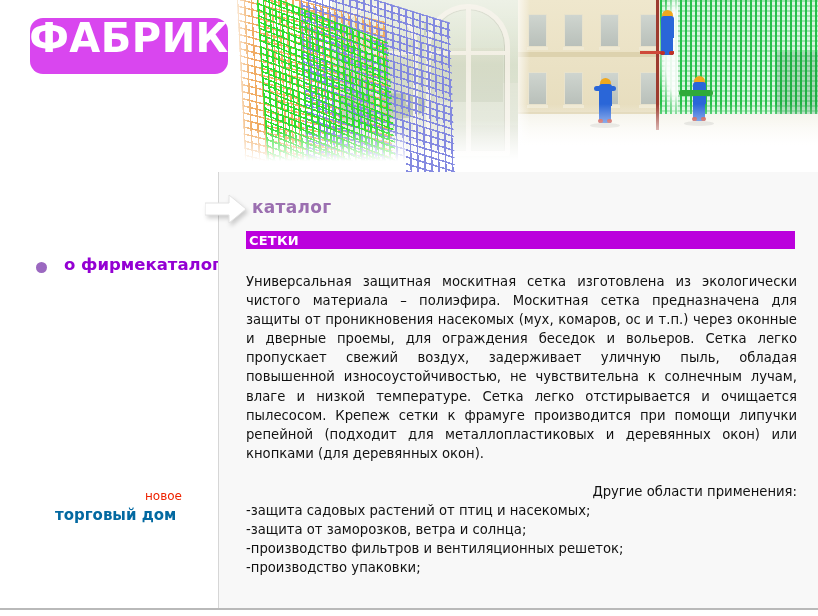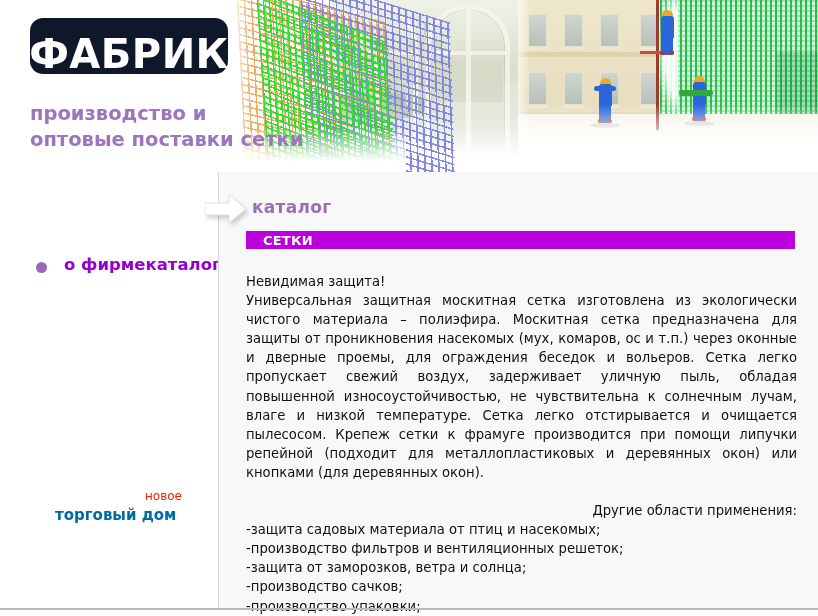--- a/index.html
+++ b/index.html
@@ -230,23 +230,23 @@
   }
   #site-fade-b {
     position: absolute; left: 508px; top: 104px; width: 312px; height: 52px;
     background: linear-gradient(to bottom, rgba(255,255,255,0), #fff 80%);
   }
 
   
   #logo-box {
     position: absolute; left: 30px; top: 18px;
     width: 198px; height: 56px;
-    background: #0f172a;
+    background: #d946ef;
     border-radius: 13px;
-    display: flex; align-items: flex-end; justify-content: center;
+    display: flex; align-items: flex-start; justify-content: center;
   }
   #logo-text {
     color: #ffffff;
     font-size: 40px;
     font-weight: bold;
     letter-spacing: .5px;
     line-height: 1;
     font-family: "DejaVu Sans", "Liberation Sans", sans-serif;
   }
   #tagline {
@@ -340,21 +340,21 @@
   #catbar {
     position: absolute; left: 27px; top: 59px;
     width: 549px; height: 18px;
     background: #bb00dd;
     display: flex; align-items: center;
   }
   #catbar-label {
     color: #ffffff;
     font-size: 13px;
     font-weight: bold;
-    padding-left: 17px;
+    padding-left: 3px;
     letter-spacing: .2px;
   }
   #article {
     position: absolute; left: 27px; top: 100px;
     width: 551px;
     color: #111111;
     font-size: 13.2px;
     line-height: 19.1px;
     text-align: justify;
     font-family: "DejaVu Sans", "Liberation Sans", sans-serif;
@@ -438,22 +438,20 @@
 
     <div class="mesh mesh-orange"></div>
     <div class="mesh mesh-blue"></div>
     <div class="mesh mesh-green"></div>
     <div class="mesh-fade-l"></div>
     <div class="mesh-fade-b"></div>
 
     <div id="logo-box">
       <span id="logo-text">ФАБРИК</span>
     </div>
-    <div id="tagline">производство и
-оптовые поставки сетки</div>
   </div>
 
   <div id="sidebar">
     <div id="nav-bullet"></div>
     <nav id="nav">
       <a class="nav-link" href="#">о фирме</a>
       <a class="nav-link" href="#">каталог</a>
       <a class="nav-link" href="#">помощи</a>
       <a class="nav-link" href="#">фильтров</a>
     </nav>
@@ -472,27 +470,25 @@
         </svg>
       </div>
 
       <div id="section-title">каталог</div>
 
       <div id="catbar">
         <span id="catbar-label">СЕТКИ</span>
       </div>
 
       <div id="article">
-        <p id="intro-line">Невидимая защита!</p>
         <p id="article-paragraph">Универсальная защитная москитная сетка изготовлена из экологически чистого материала – полиэфира. Москитная сетка предназначена для защиты от проникновения насекомых (мух, комаров, ос и т.п.) через оконные и дверные проемы, для ограждения беседок и вольеров. Сетка легко пропускает свежий воздух, задерживает уличную пыль, обладая повышенной износоустойчивостью, не чувствительна к солнечным лучам, влаге и низкой температуре. Сетка легко отстирывается и очищается пылесосом. Крепеж сетки к фрамуге производится при помощи липучки репейной (подходит для металлопластиковых и деревянных окон) или кнопками (для деревянных окон).</p>
         <p id="uses-title">Другие области применения:</p>
-        <p class="use-item">-защита садовых материала от птиц и насекомых;</p>
+        <p class="use-item">-защита садовых растений от птиц и насекомых;</p>
+        <p class="use-item">-защита от заморозков, ветра и солнца;</p>
         <p class="use-item">-производство фильтров и вентиляционных решеток;</p>
-        <p class="use-item">-защита от заморозков, ветра и солнца;</p>
-        <p class="use-item">-производство сачков;</p>
         <p class="use-item">-производство упаковки;</p>
 
       </div>
     </div>
   </div>
 
   <div id="bottom-rule"></div>
 </div>
 
 </body></html>

